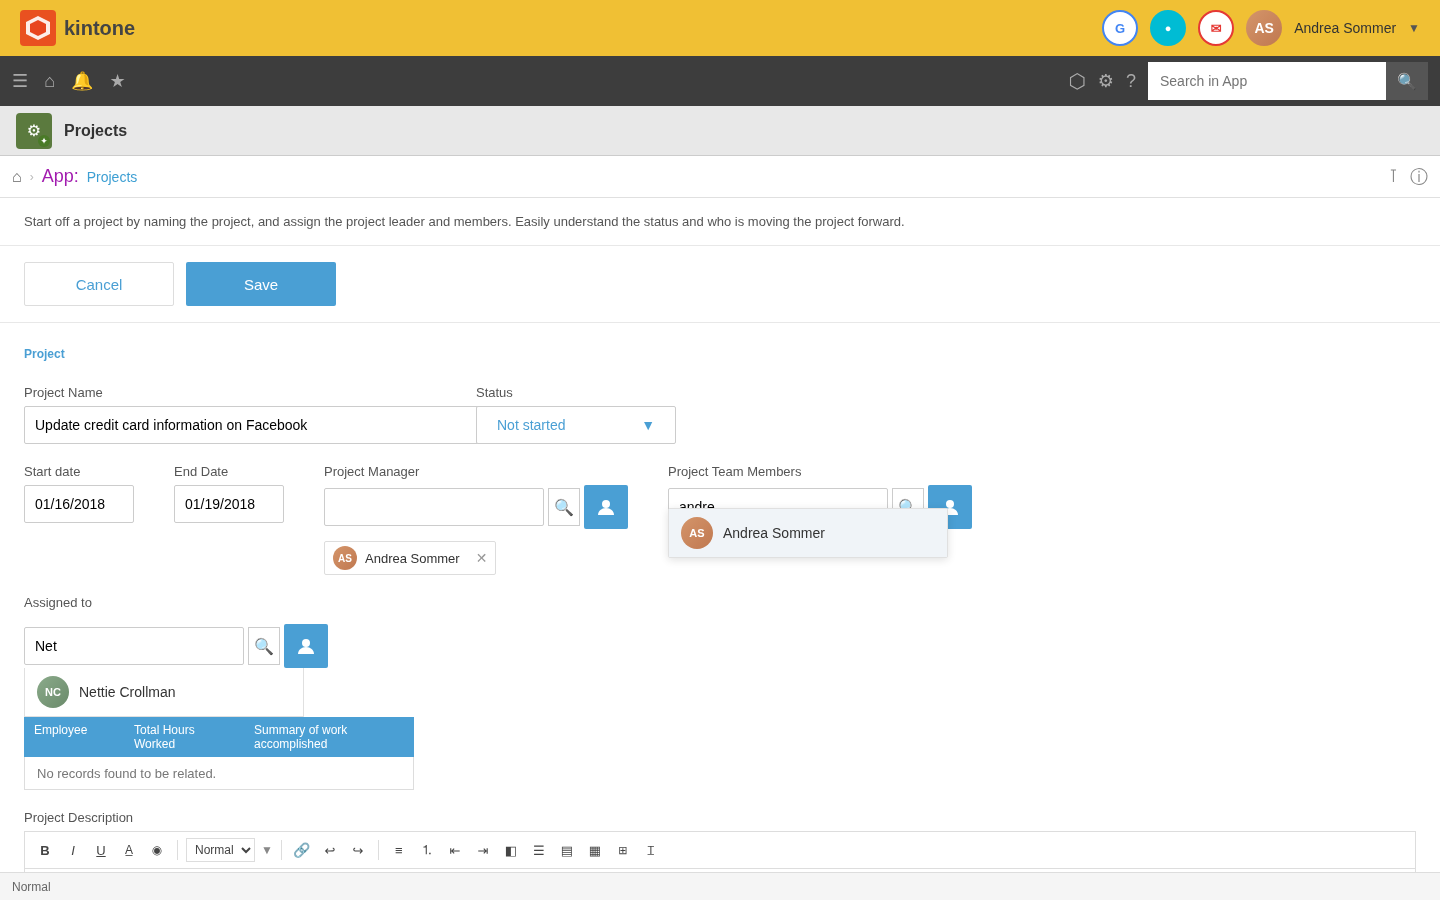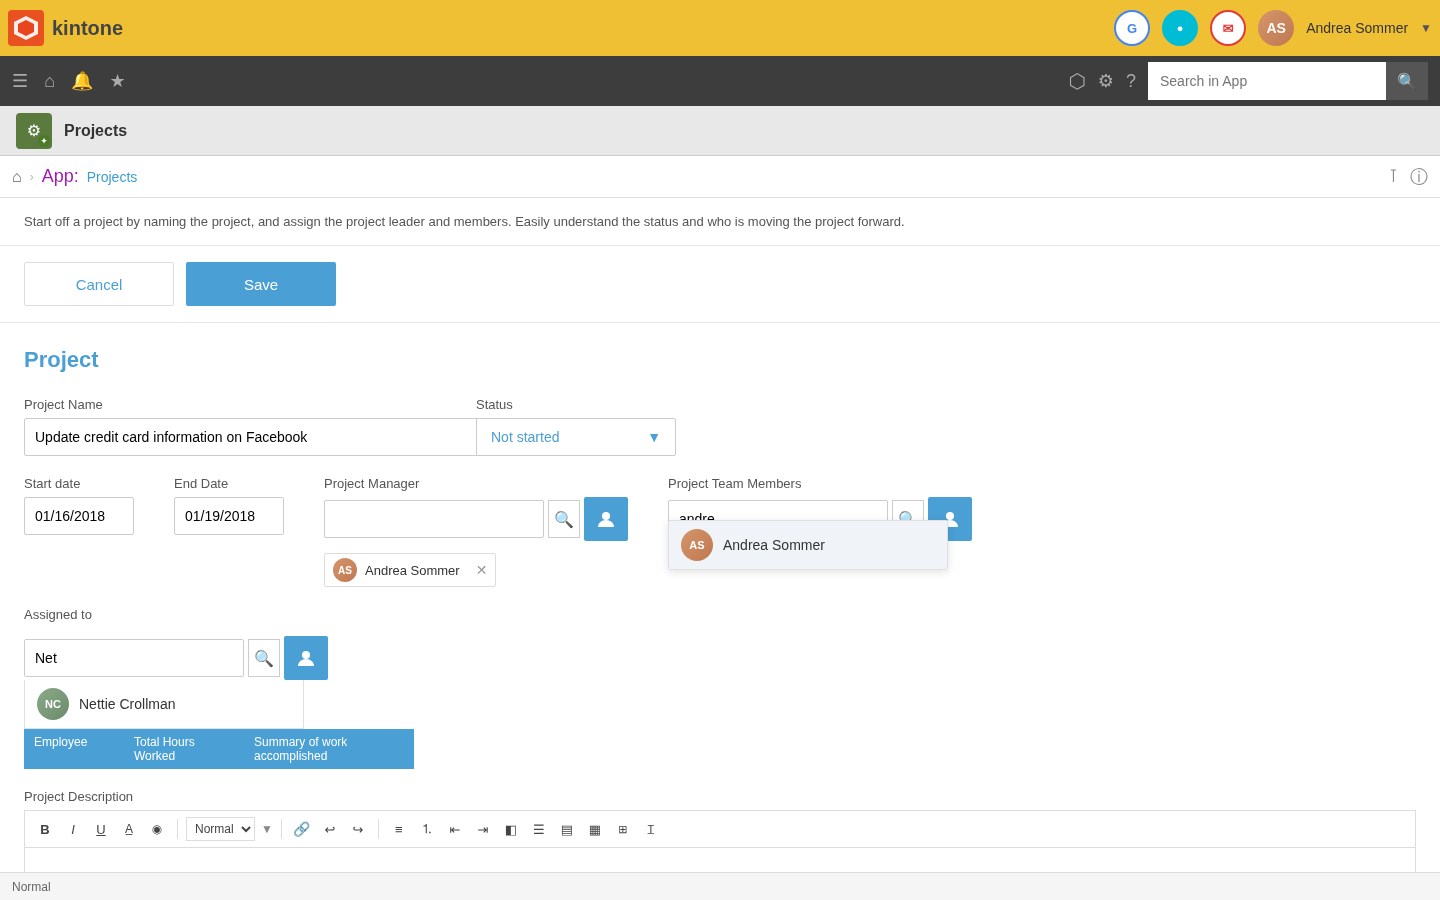--- a/index.html
+++ b/index.html
@@ -5,21 +5,21 @@
     * { box-sizing: border-box; margin: 0; padding: 0; }
     body { font-family: -apple-system, BlinkMacSystemFont, 'Segoe UI', sans-serif; font-size: 14px; background: #f5f5f5; width: 1440px; height: 900px; overflow: hidden; }
 
     
     .top-header {
       background: #f0c034;
       height: 56px;
       display: flex;
       align-items: center;
       justify-content: space-between;
-      padding: 0 8px;
+      padding: 0 20px;
     }
     .logo-area {
       display: flex;
       align-items: center;
       gap: 8px;
     }
     .logo-icon {
       width: 36px;
       height: 36px;
     }
@@ -202,21 +202,21 @@
       cursor: pointer;
       border-radius: 2px;
     }
 
     
     .form-area {
       background: white;
       padding: 24px;
     }
     .form-section-title {
-      font-size: 22px;
+      font-size: 12px;
       font-weight: 600;
       color: #4a9fd4;
       margin-bottom: 24px;
     }
     .form-row {
       display: flex;
       gap: 32px;
       margin-bottom: 20px;
       align-items: flex-start;
     }
@@ -241,21 +241,21 @@
       padding: 0 10px;
       font-size: 14px;
       outline: none;
       border-radius: 2px;
       background: white;
     }
 
     .status-dropdown {
       height: 38px;
       border: 1px solid #ccc;
-      padding: 0 14px;
+      padding: 0 20px;
       font-size: 14px;
       outline: none;
       border-radius: 2px;
       background: white;
       display: flex;
       align-items: center;
       justify-content: space-between;
       cursor: pointer;
       color: #4a9fd4;
       width: 200px;
@@ -635,20 +635,23 @@
           </div>
           <span class="suggestion-name">Nettie Crollman</span>
         </div>
       </div>
 
       <div class="related-table">
         <div class="related-table-header">
           <span class="related-col related-col-1">Employee</span>
           <span class="related-col related-col-2">Total Hours Worked</span>
           <span class="related-col related-col-3">Summary of work accomplished</span>
+        </div>
+        <div class="related-table-body">
+          <span class="no-records">No records found to be related.</span>
         </div>
       </div>
     </div>
   </div>
 
   <div class="project-desc-section">
     <label class="form-label" style="display:block; margin-bottom:6px;">Project Description</label>
     <div class="editor-toolbar">
       <button class="toolbar-btn toolbar-bold">B</button>
       <button class="toolbar-btn toolbar-italic">I</button>

